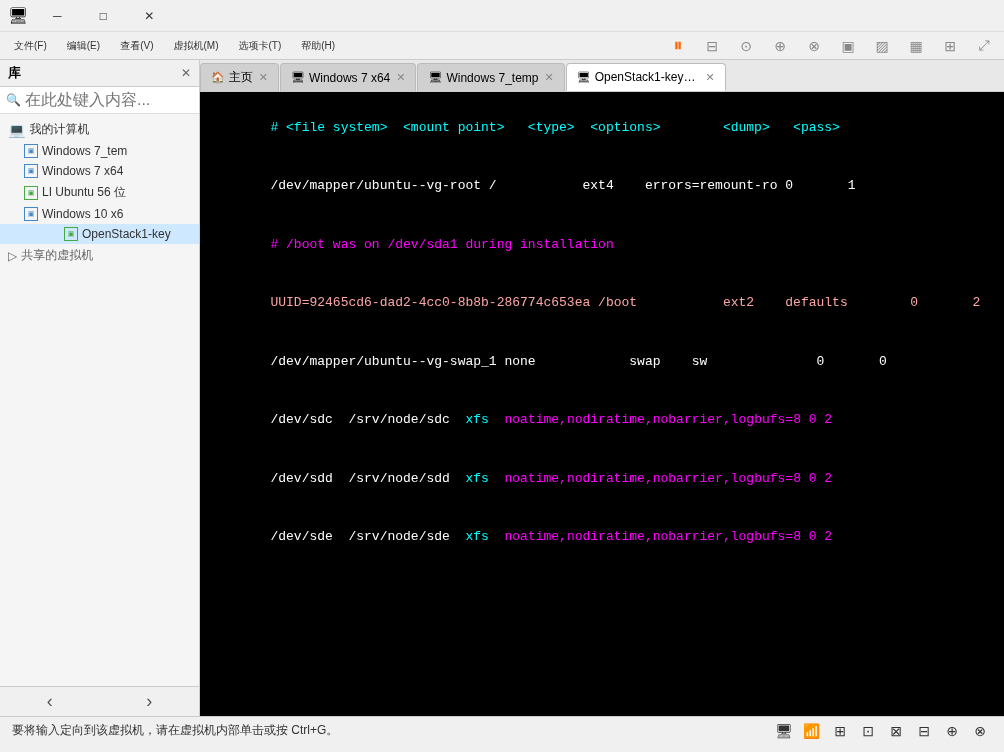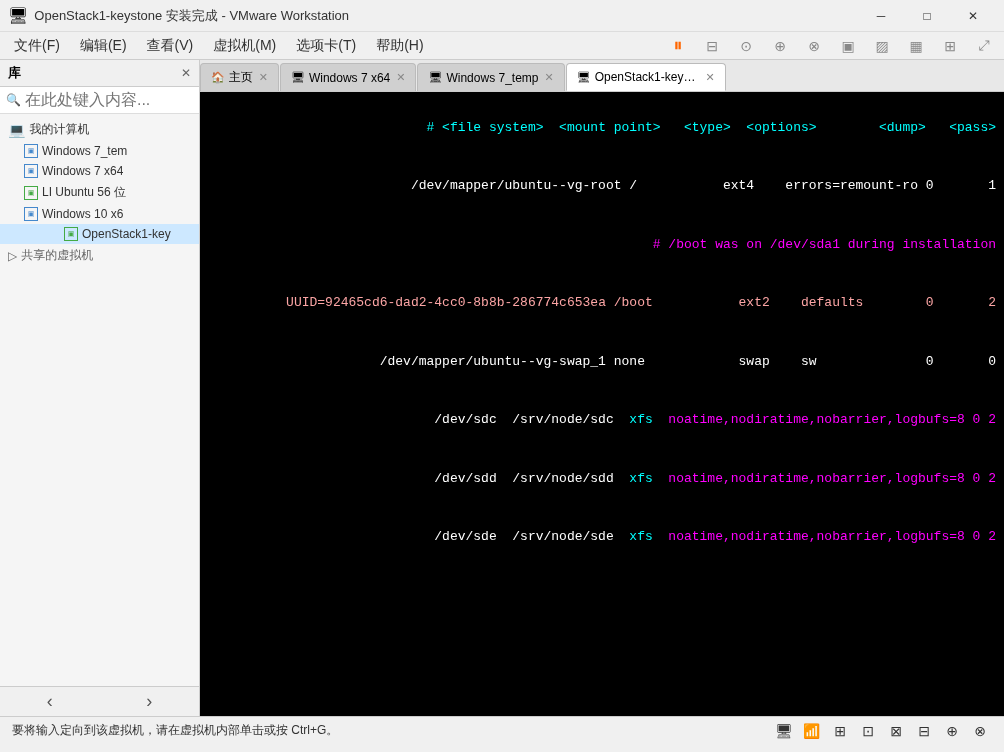--- a/index.html
+++ b/index.html
@@ -20,21 +20,21 @@
     }
 
     
     #menubar {
       display: flex; align-items: center;
       background: #f0f0f0; height: 28px;
       padding: 0 4px;
       border-bottom: 1px solid #ccc;
     }
     .menu-item {
-      padding: 4px 10px; font-size: 14px; cursor: pointer; color: #333;
+      padding: 4px 10px; font-size: 10px; cursor: pointer; color: #333;
     }
     .menu-separator { flex: 1; }
     .toolbar-area { display: flex; align-items: center; gap: 2px; }
     .toolbar-btn {
       width: 32px; height: 24px; display: flex; align-items: center; justify-content: center;
       cursor: pointer; border: 1px solid transparent; font-size: 14px;
     }
     .toolbar-btn.orange { color: #ff6600; font-size: 18px; }
     .toolbar-btn.gray { color: #888; }
 
@@ -107,21 +107,21 @@
     .tab .tab-label { white-space: nowrap; overflow: hidden; text-overflow: ellipsis; max-width: 110px; }
     .tab .tab-close { margin-left: 6px; color: #888; font-size: 11px; cursor: pointer; }
 
     
     #terminal {
       flex: 1; background: #000; color: #fff;
       font-family: 'Courier New', monospace; font-size: 13px;
       padding: 6px 8px; overflow: hidden;
       position: relative;
     }
-    .term-line { line-height: 1.5; white-space: pre; text-align: right; }
+    .term-line { line-height: 1.5; white-space: pre; }
     .t-white { color: #ffffff; }
     .t-cyan { color: #00ffff; }
     .t-magenta { color: #ff00ff; }
     .t-yellow { color: #fca5a5; }
 
     
     #statusbar {
       height: 28px; background: #f0f0f0;
       border-top: 1px solid #ccc;
       display: flex; align-items: center;
@@ -144,21 +144,20 @@
     .vm-box.blue { color: #4488cc; }
     .vm-box.green { color: #44aa44; }
 
     .computer-icon { font-size: 14px; margin-right: 4px; }
   </style>
 </head>
 <body>
 
 <div id="titlebar">
   <span style="font-size:16px;margin-right:6px;">🖥</span>
-  <span class="title">OpenStack1-keystone 安装完成 - VMware Workstation</span>
   <div class="win-controls">
     <div class="win-btn">─</div>
     <div class="win-btn">□</div>
     <div class="win-btn close">✕</div>
   </div>
 </div>
 
 <div id="menubar">
   <div class="menu-item">文件(F)</div>
   <div class="menu-item">编辑(E)</div>

